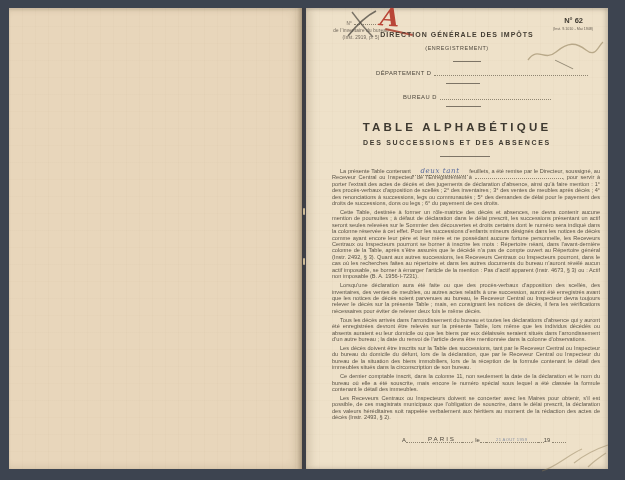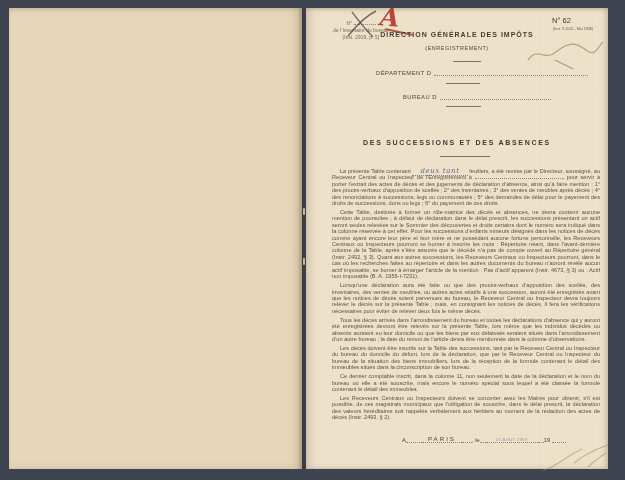--- a/index.html
+++ b/index.html
@@ -24,21 +24,21 @@
   .pencil-x{position:absolute;left:36px;top:0;width:40px;height:32px;}
   .red-a{position:absolute;left:74px;top:-5px;font-family:"DejaVu Serif",serif;font-style:italic;
     font-weight:bold;font-size:25px;color:#b5392b;transform:rotate(4deg);opacity:.92;}
   .red-strike{position:absolute;left:79px;top:23px;width:28px;height:1.6px;background:#a83c2c;
     transform:rotate(12deg);opacity:.85;}
   .agency{position:absolute;left:0;top:23px;width:100%;text-align:center;font-weight:bold;
     font-size:7px;letter-spacing:1px;color:#433d33;}
   .agency-sub{position:absolute;left:0;top:37px;width:100%;text-align:center;
     font-size:5.4px;letter-spacing:.6px;color:#4c463c;}
   .rule{position:absolute;border-top:1px solid #7d7466;height:0;}
-  .formno{position:absolute;left:246px;top:8px;width:46px;text-align:left;font-weight:normal;
+  .formno{position:absolute;left:231px;top:8px;width:46px;text-align:right;font-weight:bold;
     font-size:7.5px;color:#3f3a31;}
   .formno-note{position:absolute;left:234px;top:19px;width:66px;text-align:center;
     font-size:3.7px;color:#6a6156;}
   .sig{position:absolute;opacity:.55;}
 
   
   .field-row{position:absolute;display:flex;align-items:flex-end;color:#4c463c;
     font-size:5.8px;letter-spacing:.5px;}
   .leader{flex:1;border-bottom:1px dotted #8f8571;height:4px;margin-left:3px;}
   .pen-slash{position:absolute;left:248px;top:56px;width:20px;height:1.4px;background:#6d6553;
@@ -113,20 +113,21 @@
     </div>
     <div class="pen-slash"></div>
     <div class="rule" style="left:140px;top:75px;width:34px;"></div>
 
     <div class="field-row" style="left:97px;top:86px;width:148px;">
       <span>BUREAU D</span>
       <span class="leader"></span>
     </div>
     <div class="rule" style="left:140px;top:98px;width:35px;"></div>
 
+    <div class="doc-title">TABLE ALPHABÉTIQUE</div>
     <div class="doc-subtitle">DES SUCCESSIONS ET DES ABSENCES</div>
     <div class="rule" style="left:134px;top:148px;width:50px;"></div>
 
     <div class="body-block">
       <p><span>La présente Table contenant</span>
         <span class="handwriting">deux tant</span>
         <span>feuillets, a été remise par le Directeur, soussigné, au Receveur Central ou Inspecteur de l’Enregistrement à</span>
         <span class="dots" style="width:88px;"></span><span>, pour servir à porter l’extrait des actes de décès et des jugements de déclaration d’absence, ainsi qu’à faire mention : 1° des procès-verbaux d’apposition de scellés ; 2° des inventaires ; 3° des ventes de meubles après décès ; 4° des renonciations à successions, legs ou communautés ; 5° des demandes de délai pour le payement des droits de successions, dons ou legs ; 6° du payement de ces droits.</span></p>
       <p>Cette Table, destinée à former un rôle-matrice des décès et absences, ne devra contenir aucune mention de poursuites ; à défaut de déclaration dans le délai prescrit, les successions présentant un actif seront seules relevées sur le Sommier des découvertes et droits certains dont le numéro sera indiqué dans la colonne réservée à cet effet. Pour les successions d’enfants mineurs désignés dans les notices de décès comme ayant encore leur père et leur mère et ne possédant aucune fortune personnelle, les Receveurs Centraux ou Inspecteurs pourront se borner à inscrire les mots : Répertoire néant, dans l’avant-dernière colonne de la Table, après s’être assurés que le décédé n’a pas de compte ouvert au Répertoire général (Instr. 2492, § 3). Quant aux autres successions, les Receveurs Centraux ou Inspecteurs pourront, dans le cas où les recherches faites au répertoire et dans les autres documents du bureau n’auront révélé aucun actif imposable, se borner à émarger l’article de la mention : Pas d’actif apparent (Instr. 4673, § 3) ou : Actif non imposable (B. A. 1956-I-7231).</p>
       <p>Lorsqu’une déclaration aura été faite ou que des procès-verbaux d’apposition des scellés, des inventaires, des ventes de meubles, ou autres actes relatifs à une succession, auront été enregistrés avant que les notices de décès soient parvenues au bureau, le Receveur Central ou Inspecteur devra toujours relever le décès sur la présente Table ; mais, en consignant les notices de décès, il fera les vérifications nécessaires pour éviter de relever deux fois le même décès.</p>

